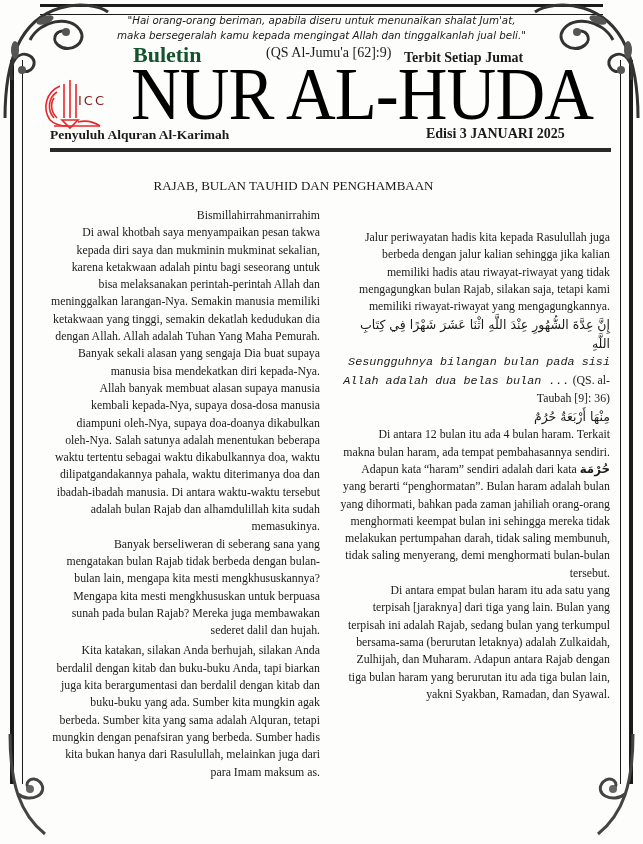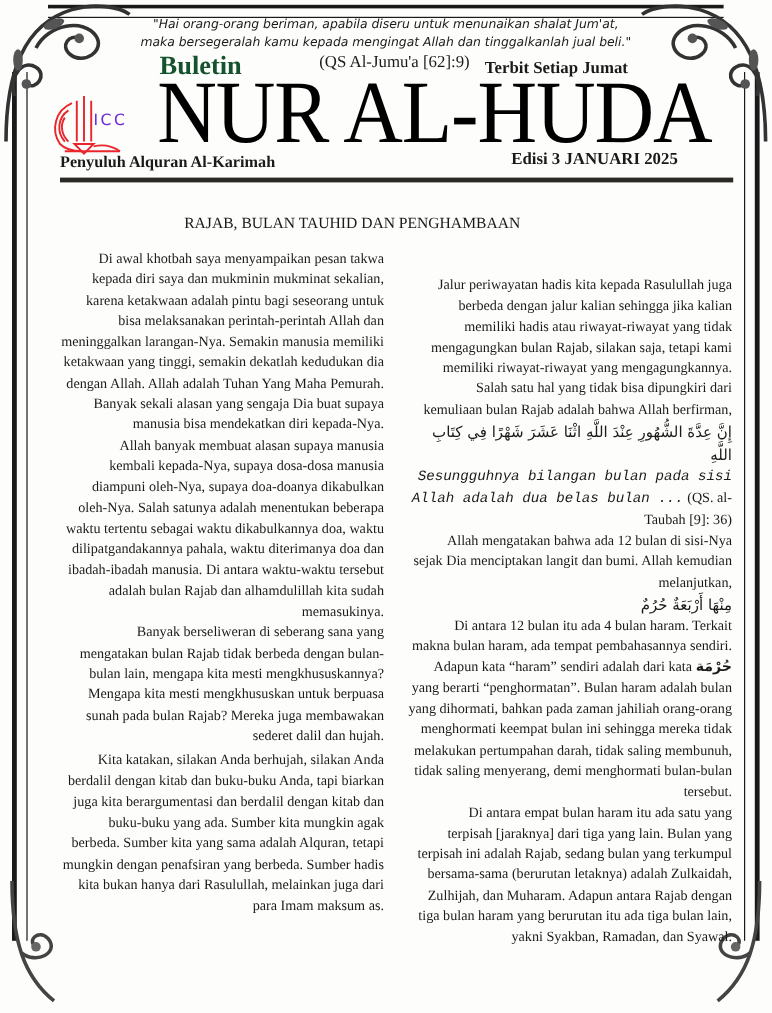--- a/index.html
+++ b/index.html
@@ -28,21 +28,21 @@
     font-family: Liberation Serif, serif; font-size: 14px; }
   .buletin { position: absolute; left: 133px; top: 42px;
     font-family: "Liberation Serif", serif; font-weight: bold; font-size: 22px; color: #14532d; }
   .terbit { position: absolute; left: 404px; top: 50px;
     font-family: Liberation Serif, serif; font-weight: bold; font-size: 14px; }
   .masthead { position: absolute; left: 131px; top: 54px;
     font-family: "Liberation Serif", serif; font-size: 74px; line-height: 80px;
     letter-spacing: -1px; color: #000; transform: scaleX(0.93); transform-origin: left; }
   .logo { position: absolute; left: 40px; top: 78px; width: 90px; height: 52px; }
   .logo-text { position: absolute; left: 78px; top: 93px;
-    font-family: "DejaVu Sans", sans-serif; color: #6d28d9; font-size: 13px; letter-spacing: 2px; }
+    font-family: "DejaVu Sans", sans-serif; color: #7f1d1d; font-size: 13px; letter-spacing: 2px; }
   .tagline { position: absolute; left: 50px; top: 127px;
     font-family: "Liberation Serif", serif; font-weight: bold; font-size: 13.5px; }
   .edition { position: absolute; left: 426px; top: 126px;
     font-family: "Liberation Serif", serif; font-weight: bold; font-size: 14px; }
   .rule { position: absolute; left: 50px; width: 561px; top: 148px; height: 4px; background: #2b2926; }
 
   .title { position: absolute; left: 0; width: 587px; top: 178px; text-align: center;
     font-family: "Liberation Serif", serif; font-size: 13px; }
 
   .col { position: absolute; top: 207px; width: 270px;
@@ -130,28 +130,27 @@
 <div class="logo-text">ICC</div>
 
 <div class="masthead">NUR AL-HUDA</div>
 <div class="tagline">Penyuluh Alquran Al-Karimah</div>
 <div class="edition">Edisi 3 JANUARI 2025</div>
 <div class="rule"></div>
 
 <div class="title">RAJAB, BULAN TAUHID DAN PENGHAMBAAN</div>
 
 <div class="col left">
+  <p>Bismillahirrahmanirrahim</p>
   <p>Di awal khotbah saya menyampaikan pesan takwa kepada diri saya dan mukminin mukminat sekalian, karena ketakwaan adalah pintu bagi seseorang untuk bisa melaksanakan perintah-perintah Allah dan meninggalkan larangan-Nya. Semakin manusia memiliki ketakwaan yang tinggi, semakin dekatlah kedudukan dia dengan Allah. Allah adalah Tuhan Yang Maha Pemurah. Banyak sekali alasan yang sengaja Dia buat supaya manusia bisa mendekatkan diri kepada-Nya.</p>
   <p class="ind">Allah banyak membuat alasan supaya manusia kembali kepada-Nya, supaya dosa-dosa manusia diampuni oleh-Nya, supaya doa-doanya dikabulkan oleh-Nya. Salah satunya adalah menentukan beberapa waktu tertentu sebagai waktu dikabulkannya doa, waktu dilipatgandakannya pahala, waktu diterimanya doa dan ibadah-ibadah manusia. Di antara waktu-waktu tersebut adalah bulan Rajab dan alhamdulillah kita sudah memasukinya.</p>
   <p class="ind">Banyak berseliweran di seberang sana yang mengatakan bulan Rajab tidak berbeda dengan bulan-bulan lain, mengapa kita mesti mengkhususkannya? Mengapa kita mesti mengkhususkan untuk berpuasa sunah pada bulan Rajab? Mereka juga membawakan sederet dalil dan hujah.</p>
   <p class="ind" style="margin-top:3px">Kita katakan, silakan Anda berhujah, silakan Anda berdalil dengan kitab dan buku-buku Anda, tapi biarkan juga kita berargumentasi dan berdalil dengan kitab dan buku-buku yang ada. Sumber kita mungkin agak berbeda. Sumber kita yang sama adalah Alquran, tetapi mungkin dengan penafsiran yang berbeda. Sumber hadis kita bukan hanya dari Rasulullah, melainkan juga dari para Imam maksum as.</p>
 </div>
 
 <div class="col right">
   <p>Jalur periwayatan hadis kita kepada Rasulullah juga berbeda dengan jalur kalian sehingga jika kalian memiliki hadis atau riwayat-riwayat yang tidak mengagungkan bulan Rajab, silakan saja, tetapi kami memiliki riwayat-riwayat yang mengagungkannya.</p>
-  <p class="ind">Salah satu hal yang tidak bisa dipungkiri dari kemuliaan bulan Rajab adalah bahwa Allah berfirman,</p>
   <p class="arabic">إِنَّ عِدَّةَ الشُّهُورِ عِنْدَ اللَّهِ اثْنَا عَشَرَ شَهْرًا فِي كِتَابِ اللَّهِ</p>
   <p><span class="it">Sesungguhnya bilangan bulan pada sisi Allah adalah dua belas bulan ...</span><span> (QS. al-Taubah [9]: 36)</span></p>
-  <p class="ind">Allah mengatakan bahwa ada 12 bulan di sisi-Nya sejak Dia menciptakan langit dan bumi. Allah kemudian melanjutkan,</p>
   <p class="arabic r">مِنْهَا أَرْبَعَةٌ حُرُمٌ</p>
   <p class="ind2"><span>Di antara 12 bulan itu ada 4 bulan haram. Terkait makna bulan haram, ada tempat pembahasannya sendiri. Adapun kata “haram” sendiri adalah dari kata </span><span style="font-family:'DejaVu Sans',sans-serif;font-weight:bold">حُرْمَة</span><span> yang berarti “penghormatan”. Bulan haram adalah bulan yang dihormati, bahkan pada zaman jahiliah orang-orang menghormati keempat bulan ini sehingga mereka tidak melakukan pertumpahan darah, tidak saling membunuh, tidak saling menyerang, demi menghormati bulan-bulan tersebut.</span></p>
   <p class="ind2">Di antara empat bulan haram itu ada satu yang terpisah [jaraknya] dari tiga yang lain. Bulan yang terpisah ini adalah Rajab, sedang bulan yang terkumpul bersama-sama (berurutan letaknya) adalah Zulkaidah, Zulhijah, dan Muharam. Adapun antara Rajab dengan tiga bulan haram yang berurutan itu ada tiga bulan lain, yakni Syakban, Ramadan, dan Syawal.</p>
 </div>
 
 </body></html>

